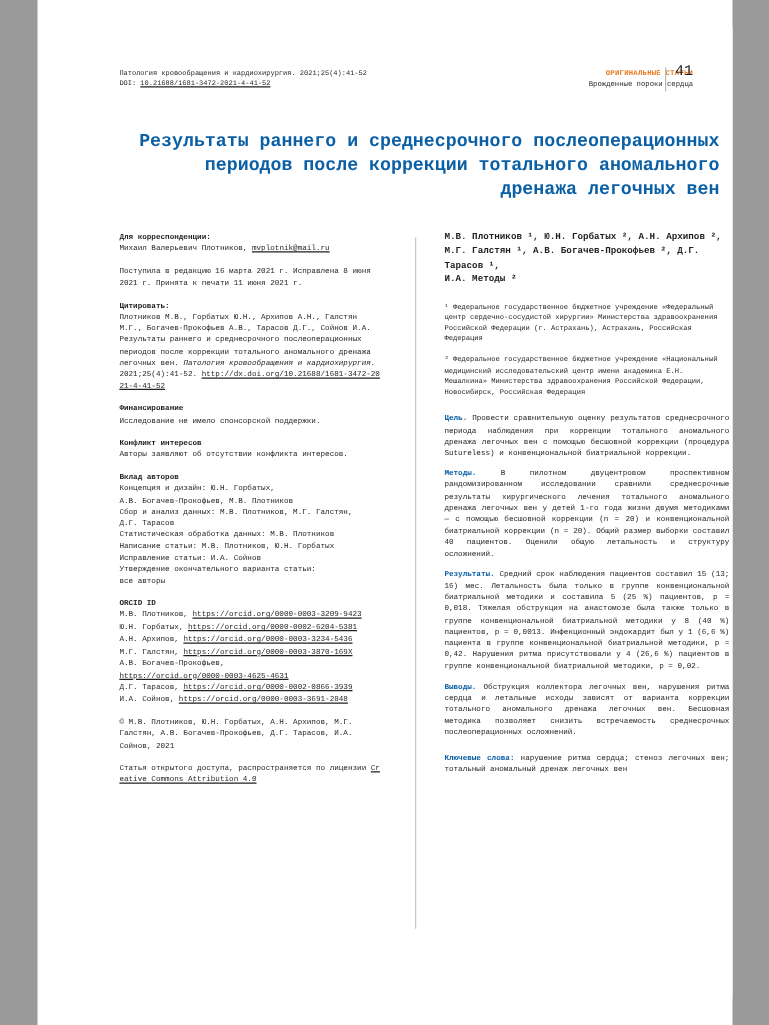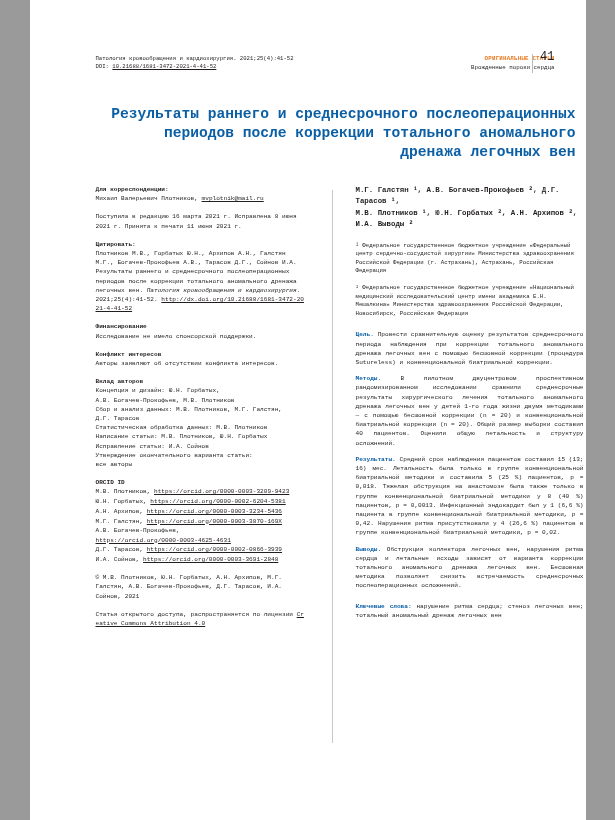--- a/index.html
+++ b/index.html
@@ -232,23 +232,23 @@
 
       <div class="blk">© М.В. Плотников, Ю.Н. Горбатых, А.Н. Архипов, М.Г. Галстян, А.В. Богачев-Прокофьев, Д.Г. Тарасов, И.А. Сойнов, 2021</div>
 
       <div class="blk"><span>Статья открытого доступа, распространяется по лицензии </span><a class="lnk" href="#">Creative Commons Attribution 4.0</a></div>
 
     </div>
 
     <div class="col-right">
 
       <div class="auth">
+        <div>М.В. Плотников ¹, Ю.Н. Горбатых ², А.Н. Архипов ²,</div>
         <div>М.Г. Галстян ¹, А.В. Богачев-Прокофьев ², Д.Г. Тарасов ¹,</div>
-        <div>М.В. Плотников ¹, Ю.Н. Горбатых ², А.Н. Архипов ²,</div>
-        <div>И.А. Выводы ²</div>
+        <div>И.А. Методы ²</div>
       </div>
 
       <div class="affil">¹ Федеральное государственное бюджетное учреждение «Федеральный центр сердечно-сосудистой хирургии» Министерства здравоохранения Российской Федерации (г. Астрахань), Астрахань, Российская Федерация</div>
       <div class="affil" style="margin-bottom:12px">² Федеральное государственное бюджетное учреждение «Национальный медицинский исследовательский центр имени академика Е.Н. Мешалкина» Министерства здравоохранения Российской Федерации, Новосибирск, Российская Федерация</div>
 
       <div class="abs"><span class="lead">Цель.</span><span> Провести сравнительную оценку результатов среднесрочного периода наблюдения при коррекции тотального аномального дренажа легочных вен с помощью бесшовной коррекции (процедура Sutureless) и конвенциональной биатриальной коррекции.</span></div>
 
       <div class="abs"><span class="lead">Методы.</span><span> В пилотном двуцентровом проспективном рандомизированном исследовании сравнили среднесрочные результаты хирургического лечения тотального аномального дренажа легочных вен у детей 1-го года жизни двумя методиками — с помощью бесшовной коррекции (n = 20) и конвенциональной биатриальной коррекции (n = 20). Общий размер выборки составил 40 пациентов. Оценили общую летальность и структуру осложнений.</span></div>
 
       <div class="abs"><span class="lead">Результаты.</span><span> Средний срок наблюдения пациентов составил 15 (13; 16) мес. Летальность была только в группе конвенциональной биатриальной методики и составила 5 (25 %) пациентов, p = 0,018. Тяжелая обструкция на анастомозе была также только в группе конвенциональной биатриальной методики у 8 (40 %) пациентов, p = 0,0013. Инфекционный эндокардит был у 1 (6,6 %) пациента в группе конвенциональной биатриальной методики, p = 0,42. Нарушения ритма присутствовали у 4 (26,6 %) пациентов в группе конвенциональной биатриальной методики, p = 0,02.</span></div>

